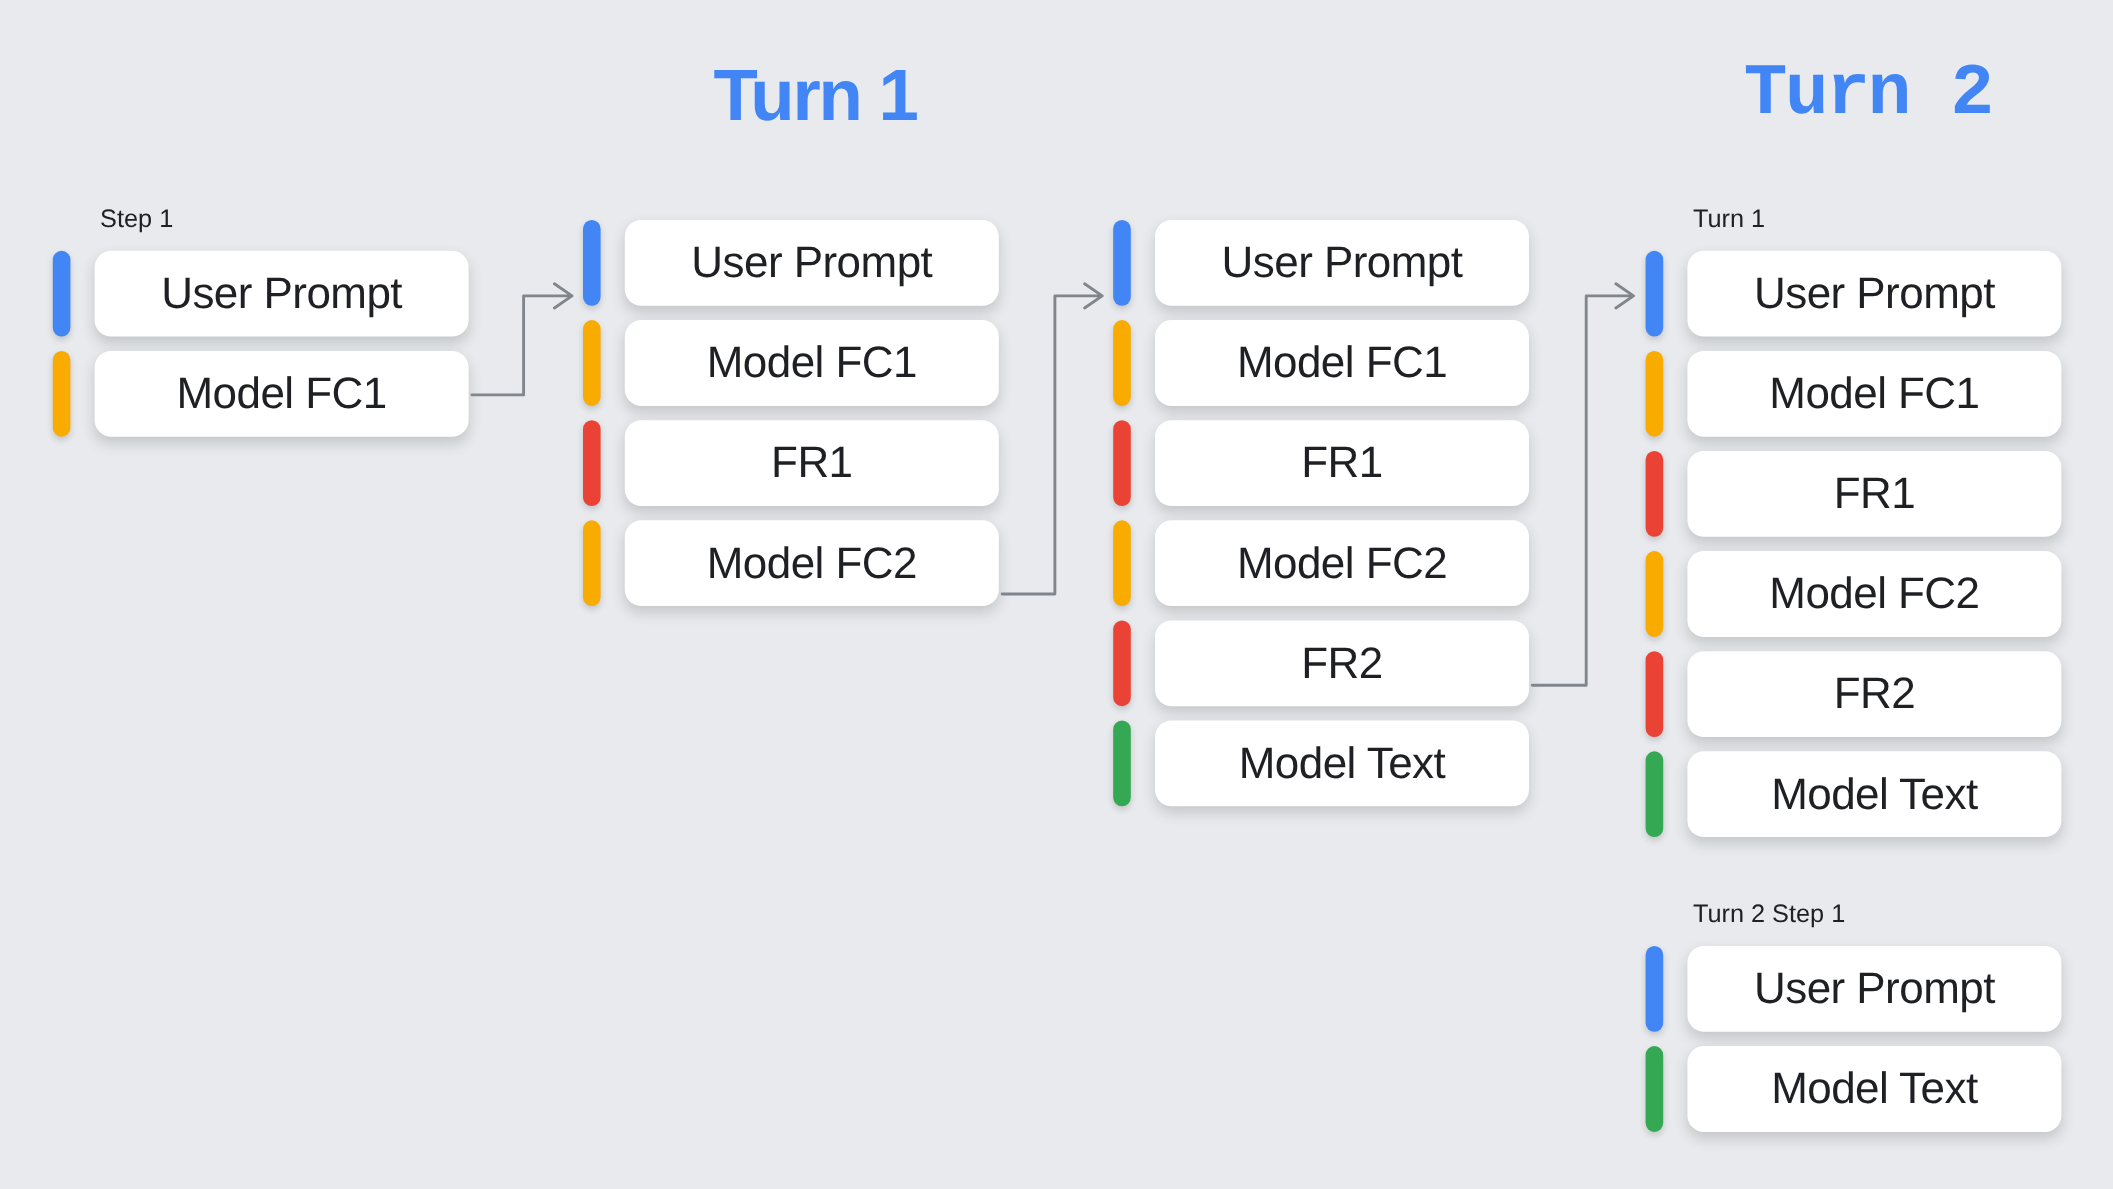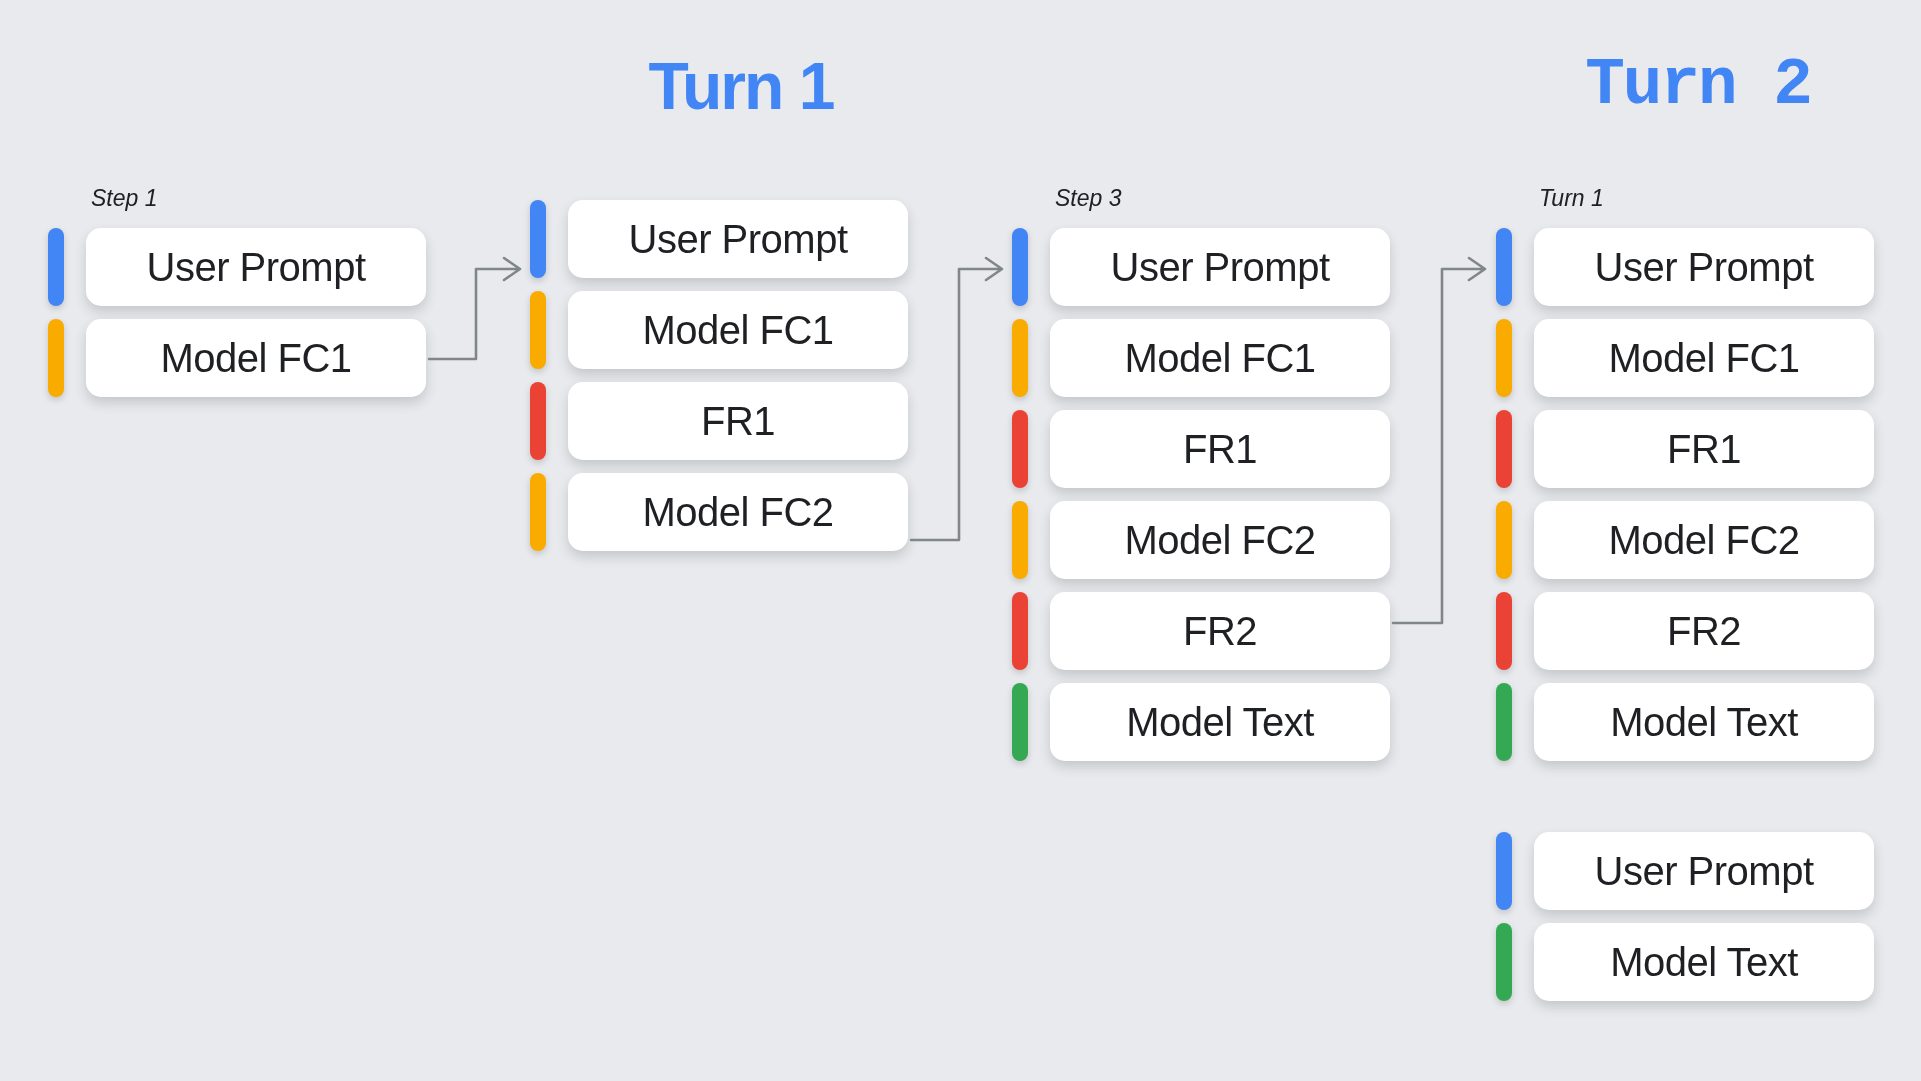--- a/index.html
+++ b/index.html
@@ -25,21 +25,20 @@
   .col.c1{left:48px;top:184px;}
   .col.c2{left:530px;top:184px;}
   .col.c3{left:1012px;top:184px;}
   .col.c4{left:1496px;top:184px;}
   .col.c5{left:1496px;top:816px;}
 
   .col-label{
     margin-left:43px;
     font-size:23px;line-height:28px;
     color:#202124;
-    font-style:italic;
   }
   .rows{margin-top:16px;}
   .row{display:flex;align-items:stretch;gap:22px;margin-bottom:13px;height:78px;}
   .bar{
     width:16px;height:78px;border-radius:8px;flex:0 0 16px;
     box-shadow:0 3px 6px rgba(60,64,67,0.22);
   }
   .card{
     width:340px;height:78px;border-radius:15px;
     background:#FFFFFF;
@@ -103,21 +102,20 @@
       <div class="row">
         <span class="bar" style="background-color: rgb(249, 171, 0);"></span>
         <div class="card">
             <span>Model FC2</span>
           </div>
       </div>
     </div>
   </div>
 
   <div class="col c3">
-    <div class="col-label">Step 3</div>
     <div class="rows">
       <div class="row">
         <span class="bar" style="background-color: rgb(66, 133, 244);"></span>
         <div class="card">
             <span>User Prompt</span>
           </div>
       </div>
       <div class="row">
         <span class="bar" style="background-color: rgb(249, 171, 0);"></span>
         <div class="card">
@@ -187,20 +185,21 @@
       <div class="row">
         <span class="bar" style="background-color: rgb(52, 168, 83);"></span>
         <div class="card">
             <span>Model Text</span>
           </div>
       </div>
     </div>
   </div>
 
   <div class="col c5">
+    <div class="col-label">Turn 2 Step 1</div>
     <div class="rows">
       <div class="row">
         <span class="bar" style="background-color: rgb(66, 133, 244);"></span>
         <div class="card">
             <span>User Prompt</span>
           </div>
       </div>
       <div class="row">
         <span class="bar" style="background-color: rgb(52, 168, 83);"></span>
         <div class="card">

